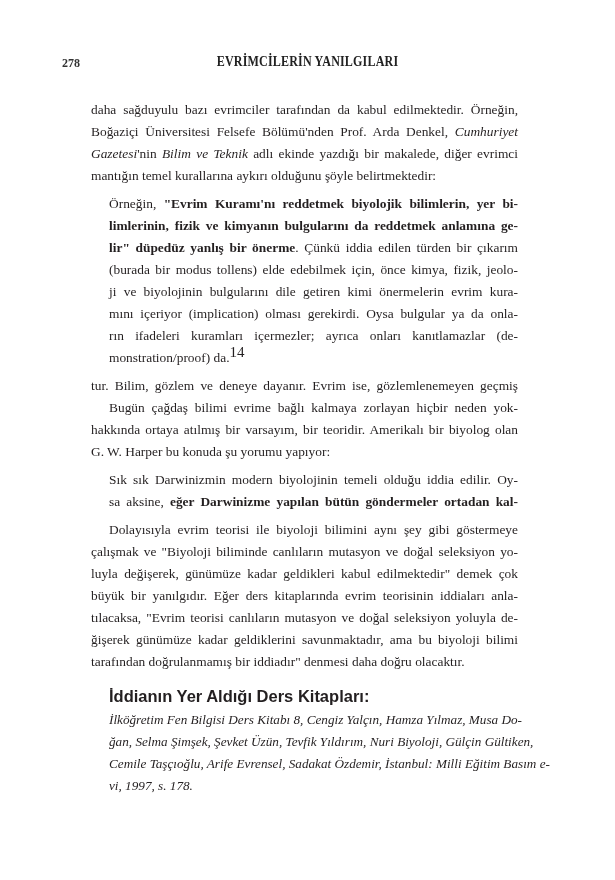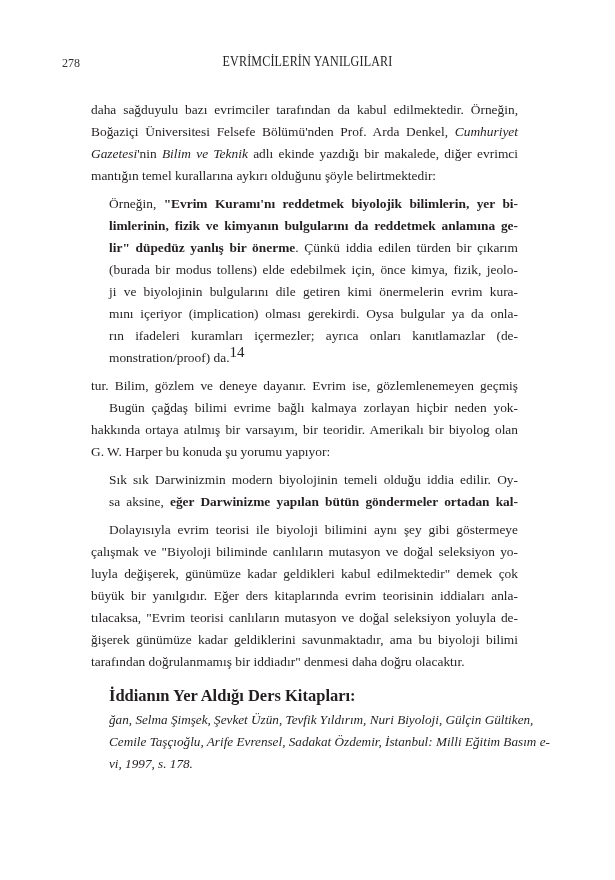--- a/index.html
+++ b/index.html
@@ -1,35 +1,35 @@
 <!DOCTYPE html>
 <html><head>
   <meta charset="utf-8">
   <style>
     html, body { margin: 0; padding: 0; background: #ffffff; }
     body { width: 615px; height: 880px; position: relative; overflow: hidden;
            font-family: "DejaVu Serif", "Liberation Serif", serif; color: #231f20; }
-    .header { position: absolute; top: 56px; left: 0; width: 615px; height: 20px; }
+    .header { position: absolute; top: 56px; left: 0; width: 615px; height: 20px; font-weight: bold; }
     .page-number { position: absolute; left: 62px; top: 0; font-size: 12px;
                    font-family: "Liberation Serif", serif; color: #333; }
     .running-title { position: absolute; left: 0; width: 615px; top: -2px; text-align: center;
                      font-family: "Liberation Serif", serif; font-size: 14px; letter-spacing: 0.2px;
                      color: #222; transform: scaleX(0.86); }
     .content { position: absolute; left: 91px; width: 427px; top: 99px; }
     .ln { display: block; height: 22px; line-height: 22px; font-size: 13.4px;
           font-family: "Liberation Serif", serif; text-align: justify; text-align-last: justify;
           white-space: nowrap; }
     .ln.last { text-align-last: left; }
     .ln.qt { margin-left: 18px; }
     .indent { padding-left: 18px; }
     .gap { height: 6px; }
     b { font-weight: bold; }
     i { }
     sup { font-size: 15px; line-height: 0; vertical-align: super; }
-    .heading { font-family: Liberation Serif, serif; font-weight: bold; font-size: 16.5px;
+    .heading { font-family: Liberation Sans, sans-serif; font-weight: bold; font-size: 16.5px;
                height: 26px; line-height: 26px; margin-top: 10px; }
     .ref { font-family: "Liberation Serif", serif; font-style: italic; font-size: 13.2px;
            height: 22px; line-height: 22px; display: block; text-align: justify;
            text-align-last: justify; white-space: nowrap; }
     .ref.last { text-align-last: left; }
     .ref-block { margin-left: 18px; }
   </style>
 </head>
 <body>
 
@@ -83,17 +83,18 @@
     <span class="ln"><span>çalışmak ve "Biyoloji biliminde canlıların mutasyon ve doğal seleksiyon yo-</span></span>
     <span class="ln"><span>luyla değişerek, günümüze kadar geldikleri kabul edilmektedir" demek çok</span></span>
     <span class="ln"><span>büyük bir yanılgıdır. Eğer ders kitaplarında evrim teorisinin iddiaları anla-</span></span>
     <span class="ln"><span>tılacaksa, "Evrim teorisi canlıların mutasyon ve doğal seleksiyon yoluyla de-</span></span>
     <span class="ln"><span>ğişerek günümüze kadar geldiklerini savunmaktadır, ama bu biyoloji bilimi</span></span>
     <span class="ln last"><span>tarafından doğrulanmamış bir iddiadır" denmesi daha doğru olacaktır.</span></span>
   </div>
 
   <div class="heading ref-block">İddianın Yer Aldığı Ders Kitapları:</div>
   <div class="ref-block">
+    <span class="ref">İlköğretim Fen Bilgisi Ders Kitabı 8, Cengiz Yalçın, Hamza Yılmaz, Musa Do-</span>
     <span class="ref">ğan, Selma Şimşek, Şevket Üzün, Tevfik Yıldırım, Nuri Biyoloji, Gülçin Gültiken,</span>
     <span class="ref">Cemile Taşçıoğlu, Arife Evrensel, Sadakat Özdemir, İstanbul: Milli Eğitim Basım e-</span>
     <span class="ref last">vi, 1997, s. 178.</span>
   </div>
 </div>
 
 </body></html>

